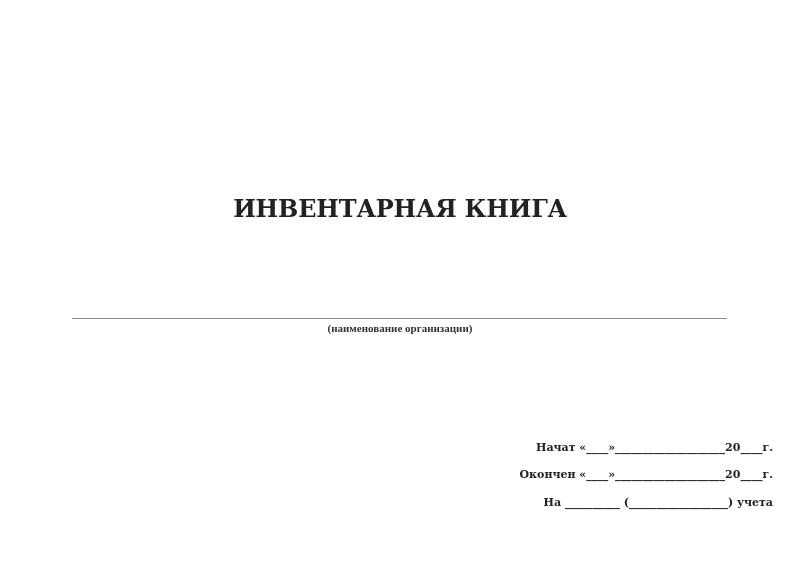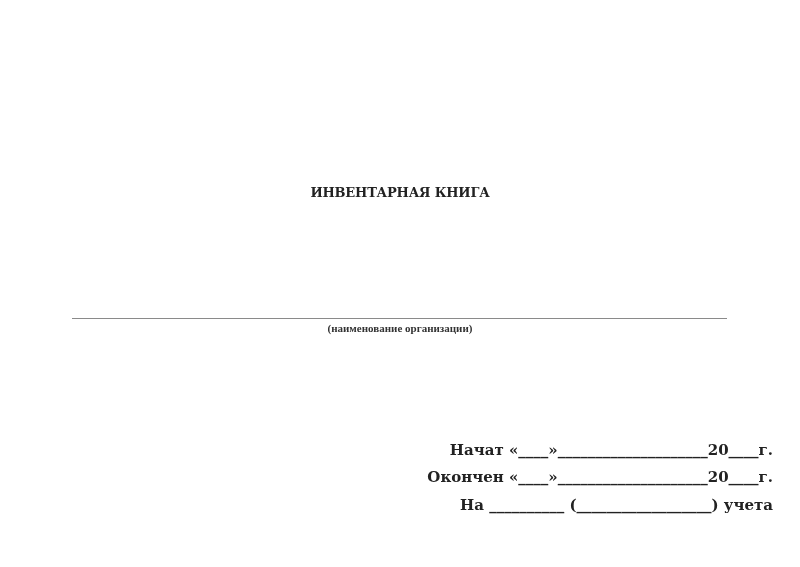--- a/index.html
+++ b/index.html
@@ -1,25 +1,25 @@
 <!DOCTYPE html>
 <html><head>
 <meta charset="utf-8">
 <style>
   html, body { margin:0; padding:0; }
   body { width:800px; height:567px; background:#ffffff; position:relative; overflow:hidden;
          font-family:"DejaVu Serif", "Liberation Serif", serif; color:#222; }
   .title { position:absolute; left:0; width:800px; text-align:center; font-weight:bold;
-           font-size:13px; line-height:26px; top:180px; letter-spacing:-0.2px; }
+           font-size:24px; line-height:26px; top:196px; letter-spacing:-0.2px; }
   .title div { white-space:nowrap; }
   .org-line { position:absolute; left:72px; width:655px; top:318px; height:0;
               border-top:1.5px solid #8a8a8a; }
   .org-caption { position:absolute; left:0; width:800px; top:322px; text-align:center;
                  font-size:11px; color:#333; font-family:"Liberation Serif", serif;font-weight:bold; }
-  .meta { position:absolute; right:27px; font-size:15px; font-weight:bold; text-align:right;
+  .meta { position:absolute; right:27px; font-size:11px; font-weight:bold; text-align:right;
           font-family:"DejaVu Serif", serif; white-space:nowrap; color:#222; }
 </style>
 </head>
 <body>
 
 <div class="title">
   <div>ИНВЕНТАРНАЯ КНИГА</div>
 </div>
 
 <div class="org-line"></div>

